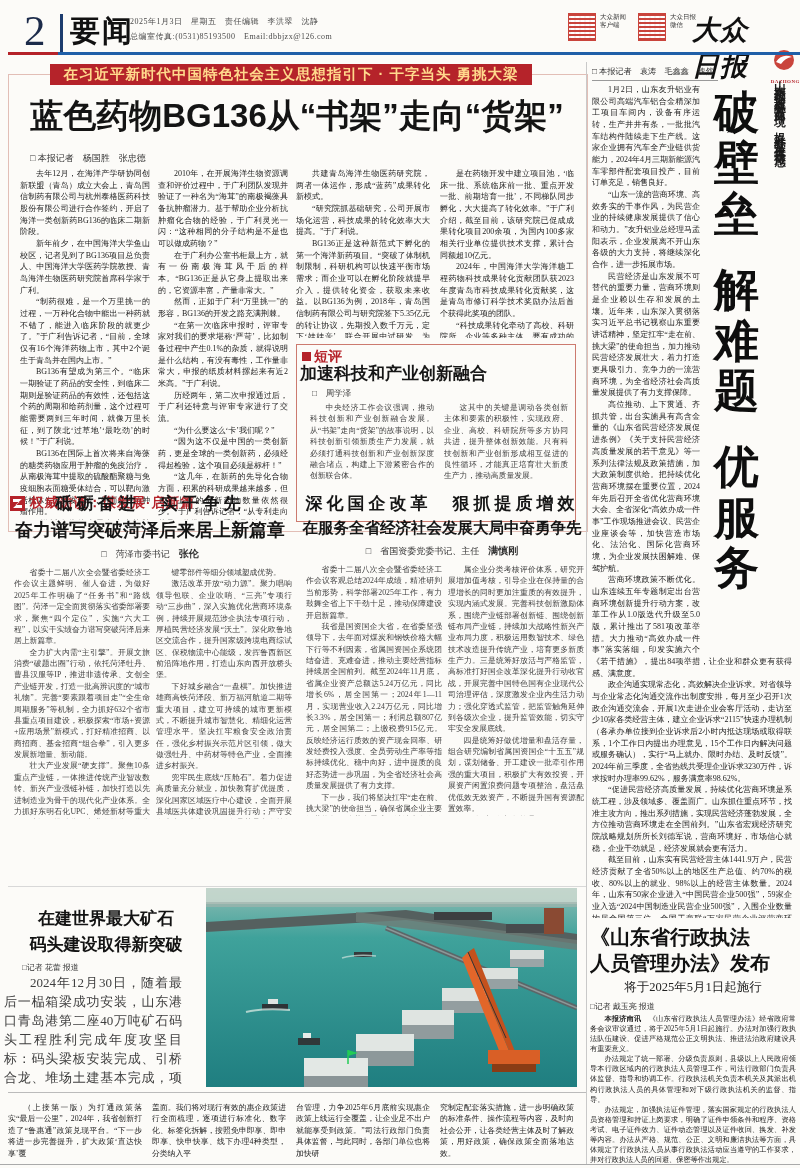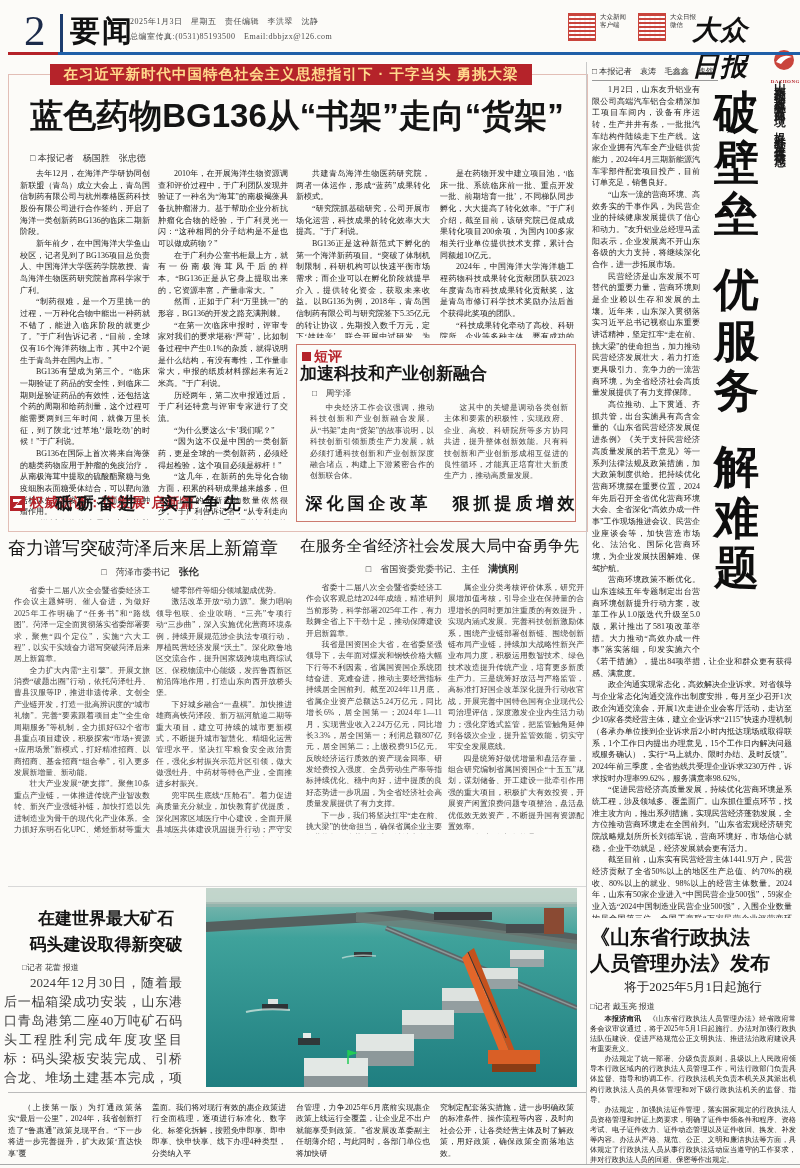--- a/index.html
+++ b/index.html
@@ -60,21 +60,21 @@
   #reg .byline{font-size:8px;margin-top:5px;color:#333;}
   #reg .body{font-size:7.2px;line-height:1.4;text-align:justify;margin-top:2px;}
   #reg .lead b{font-weight:900;}
   
   #iv-header{left:10px;top:494px;display:flex;align-items:center;gap:5px;}
   #iv-header .t{font-size:13.5px;font-weight:900;color:#b5232a;letter-spacing:1px;}
   .iv-art{position:absolute;top:492px;width:284px;}
   #iv-left{left:8px;}
   #iv-right{left:300px;}
   .iv-kicker{text-align:center;font-size:17px;font-weight:900;letter-spacing:4px;color:#151515;}
-  .iv-headline{text-align:left;font-weight:400;color:#151515;margin-top:21px;}
+  .iv-headline{text-align:center;font-weight:700;color:#151515;margin-top:3px;}
   #iv-left .iv-headline{font-size:18px;}
   #iv-right .iv-headline{font-size:15.5px;}
   .iv-byline{text-align:center;font-size:9px;margin-top:5px;color:#333;}
   .iv-byline b{font-size:10px;}
   .ivcol{font-size:7.8px;height:252px;width:136px;top:0;}
   
   #ph-rule-top{left:8px;top:886px;width:578px;height:1px;background:#d8d8d8;}
   #ph-title{left:14px;top:906px;width:184px;text-align:center;font-size:17px;font-weight:900;line-height:1.5;color:#131313;}
   #ph-byline{left:22px;top:962px;font-size:8px;color:#333;}
   #ph-text{left:4px;top:974px;width:178px;height:112px;font-size:13px;}
@@ -176,22 +176,22 @@
         <p>高位推动、上下贯通、齐抓共管，出台实施具有高含金量的《山东省民营经济发展促进条例》《关于支持民营经济高质量发展的若干意见》等一系列法律法规及政策措施，加大政策制度供给。把持续优化营商环境摆在重要位置，2024年先后召开全省优化营商环境大会、全省深化“高效办成一件事”工作现场推进会议、民营企业座谈会等，加快营造市场化、法治化、国际化营商环境，为企业发展扶困解难、保驾护航。</p>
         <p>营商环境政策不断优化。山东连续五年专题制定出台营商环境创新提升行动方案，改革工作从1.0版迭代升级至5.0版，累计推出了581项改革举措。大力推动“高效办成一件事”落实落细，印发实施六个《若干措施》，提出84项举措，让企业和群众更有获得感、满意度。</p>
         <p>政企沟通实现常态化，高效解决企业诉求。对省领导与企业常态化沟通交流作出制度安排，每月至少召开1次政企沟通交流会，开展1次走进企业会客厅活动，走访至少10家各类经营主体，建立企业诉求“2115”快速办理机制（各承办单位接到企业诉求后2小时内抵达现场或取得联系，1个工作日内提出办理意见，15个工作日内解决问题或服务确认），实行“马上就办、限时办结、及时反馈”。2024年前三季度，全省热线共受理企业诉求3230万件，诉求按时办理率99.62%，服务满意率98.62%。</p>
         <p>“促进民营经济高质量发展，持续优化营商环境是系统工程，涉及领域多、覆盖面广。山东抓住重点环节，找准主攻方向，推出系列措施，实现民营经济蓬勃发展，全方位推动营商环境走在全国前列。”山东省宏观经济研究院战略规划所所长刘德军说，营商环境好，市场信心就稳，企业干劲就足，经济发展就会更有活力。</p>
         <p>截至目前，山东实有民营经营主体1441.9万户，民营经济贡献了全省50%以上的地区生产总值、约70%的税收、80%以上的就业、98%以上的经营主体数量。2024年，山东有50家企业进入“中国民营企业500强”，59家企业入选“2024中国制造业民营企业500强”，入围企业数量均居全国第三位。全国工商联“万家民营企业评营商环境”调查结果显示，山东连续四年入选营商环境最好十大省份，整体水平居全国第一方阵。</p>
       </div>
   </div>
 
   <div class="abs" id="ra-vtitle">
     <div class="vchar-group sans">破壁垒</div>
+    <div class="vchar-group sans">解难题</div>
     <div class="vchar-group sans">优服务</div>
-    <div class="vchar-group sans">解难题</div>
   </div>
   <div class="abs" id="ra-vsub">山东持续创新提升营商环境，提升经营主体获得感</div>
 
   <div class="abs" id="iv-header">
     <svg width="15" height="15" viewBox="0 0 15 15">
       <rect width="15" height="15" fill="#b5232a"></rect>
       <path d="M3 3h9l-6.5 6h6.5v3H3l6.5-6H3z" fill="#fff"></path>
     </svg>
     <span class="t sans">权威访谈：谋发展·启新篇</span>
   </div>
@@ -342,20 +342,20 @@
   </div>
 
   <div class="abs" id="cont-rule"></div>
   <div class="tcol ccol" id="ccol1">
       <p>（上接第一版）为打通政策落实“最后一公里”，2024年，我省创新打造了“鲁惠通”政策兑现平台。“下一步将进一步完善提升，扩大政策‘直达快享’覆</p>
     </div>
   <div class="tcol ccol" id="ccol2">
       <p style="text-indent:0;">盖面。我们将对现行有效的惠企政策进行全面梳理，逐项进行标准化、数字化、标签化拆解，按照免申即享、即申即享、快申快享、线下办理4种类型，分类纳入平</p>
     </div>
   <div class="tcol ccol" id="ccol3">
-      <p style="text-indent:0;">台管理，力争2025年6月底前实现惠企政策上线运行全覆盖，让企业足不出户就能享受到政策。”省发展改革委副主任胡薄介绍，与此同时，各部门单位也将加快研</p>
+      <p style="text-indent:0;">台管理，力争2025年6月底前实现惠企政策上线运行全覆盖，让企业足不出户就能享受到政策。”司法行政部门负责具体监督，与此同时，各部门单位也将加快研</p>
     </div>
   <div class="tcol ccol" id="ccol4">
       <p style="text-indent:0;">究制定配套落实措施，进一步明确政策的标准条件、操作流程等内容，及时向社会公开，让各类经营主体及时了解政策，用好政策，确保政策全面落地达效。</p>
     </div>
 
   <div class="abs" id="bottom-rule"></div>
 </div>
 
 </body></html>

